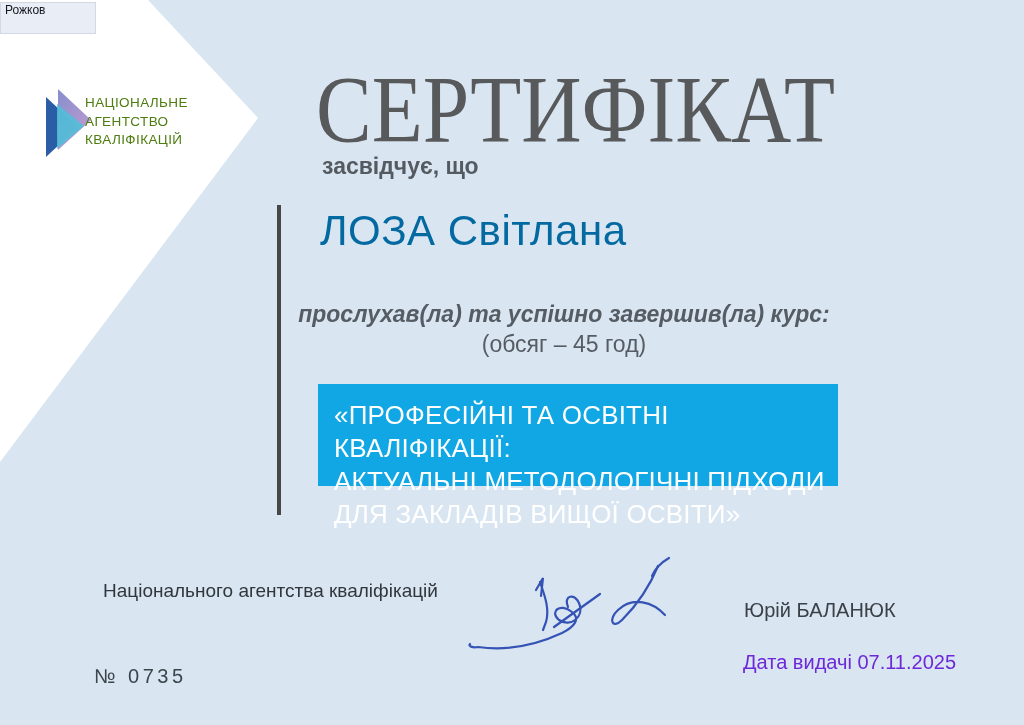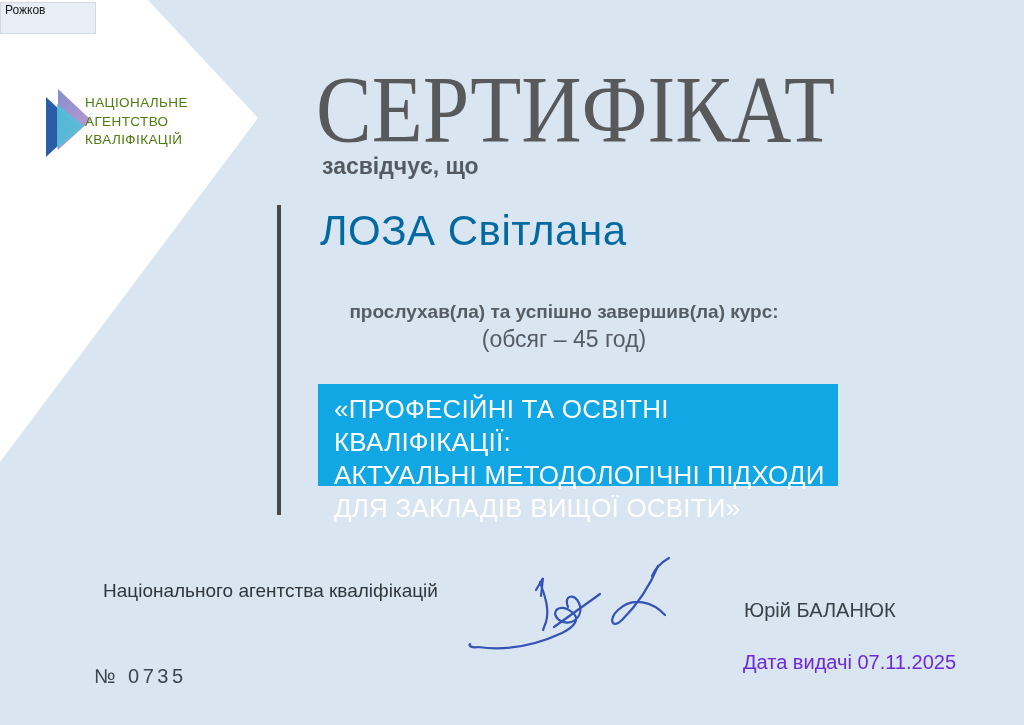--- a/index.html
+++ b/index.html
@@ -50,28 +50,28 @@
   }
 
   
   .vrule{left:277px;top:205px;width:4px;height:310px;background:#474747;}
 
   
   .recipient{left:320px;top:207px;font-size:42px;color:#0369a1;letter-spacing:.5px;}
 
   
   .course-intro{left:288px;top:301px;width:552px;text-align:center;color:#565c63;}
-  .course-intro .l1{font-size:19px;font-weight:700;margin-bottom:3px;}
+  .course-intro .l1{font-size:23px;font-weight:700;margin-bottom:3px;font-style:italic;}
   .course-intro .l2{font-size:23px;font-weight:400;}
 
   
   .course-box{
     left:318px;top:384px;width:520px;height:102px;box-sizing:border-box;
     background:#10a7e4;color:#ffffff;
-    padding:9px 0 0 16px;font-size:26px;line-height:33px;letter-spacing:.2px;
+    padding:15px 0 0 16px;font-size:26px;line-height:33px;letter-spacing:.2px;
   }
 
   
   .signer-role{left:103px;top:580px;font-size:19px;line-height:21.5px;color:#30363c;}
   .signature-svg{left:462px;top:550px;}
   .signer-name{left:744px;top:599px;font-size:20px;color:#3a4046;}
   .issue-date{left:743px;top:651px;font-size:20px;color:#6d28d9;}
   .cert-number{left:94px;top:665px;font-size:20px;letter-spacing:3.5px;color:#3c444c;}
 </style>
 </head>

